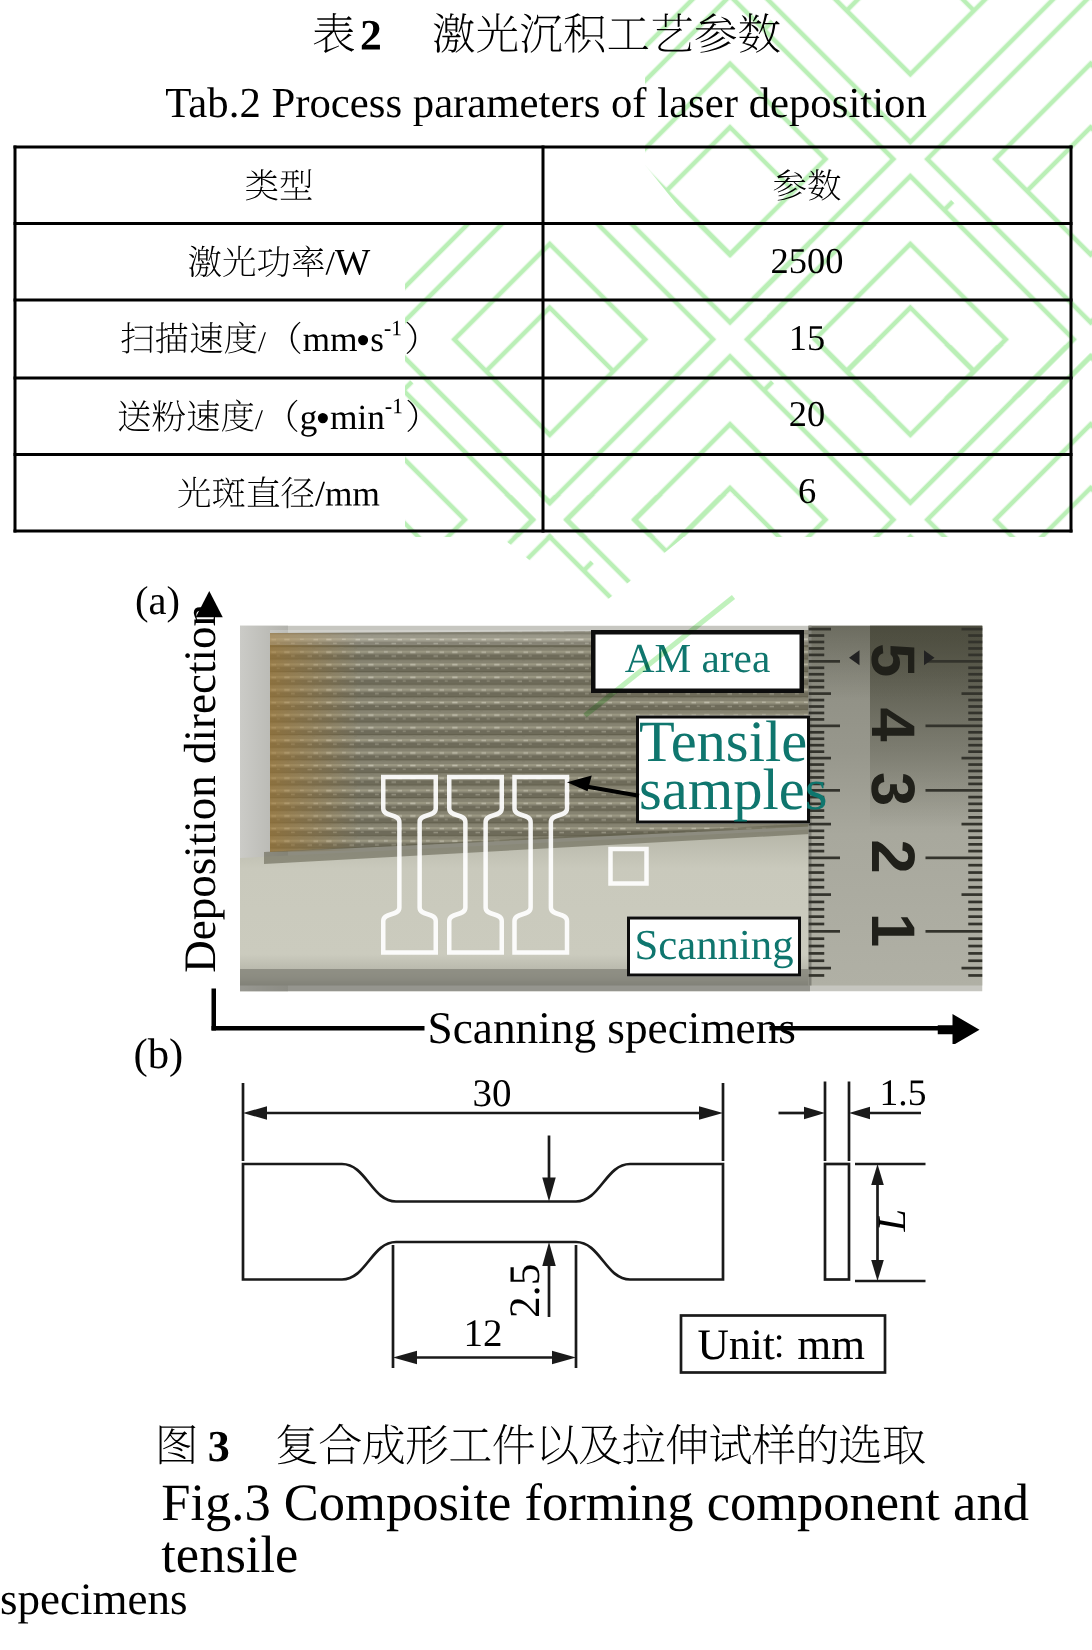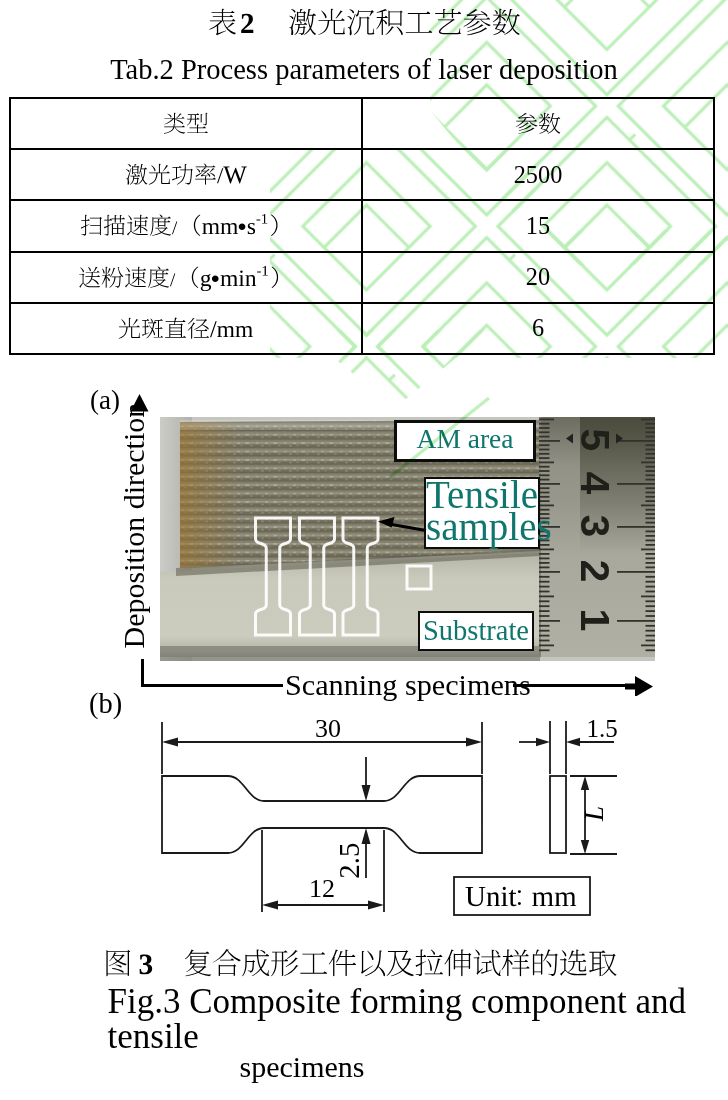--- a/index.html
+++ b/index.html
@@ -215,21 +215,21 @@
     <text x="56" y="203" font-size="41" fill="#20201a" style="font-family:'Liberation Sans',sans-serif;font-weight:700" transform="rotate(90 56 203)" text-anchor="middle" dominant-baseline="central">1</text>
     <text x="56" y="154" font-size="41" fill="#20201a" style="font-family:'Liberation Sans',sans-serif;font-weight:700" transform="rotate(90 56 154)" text-anchor="middle" dominant-baseline="central">2</text>
     <text x="56" y="109" font-size="41" fill="#20201a" style="font-family:'Liberation Sans',sans-serif;font-weight:700" transform="rotate(90 56 109)" text-anchor="middle" dominant-baseline="central">3</text>
     <text x="56" y="66" font-size="41" fill="#20201a" style="font-family:'Liberation Sans',sans-serif;font-weight:700" transform="rotate(90 56 66)" text-anchor="middle" dominant-baseline="central">4</text>
     <text x="56" y="23" font-size="41" fill="#20201a" style="font-family:'Liberation Sans',sans-serif;font-weight:700" transform="rotate(90 56 23)" text-anchor="middle" dominant-baseline="central">5</text>
 <path d="M27,21.5 l7,5 v-10 z" fill="#222"></path>
     <path d="M84,21.5 l-7,5 v-10 z" fill="#222"></path>
   </svg>
 <div class="box" style="left:394px;top:420px;width:136px;height:35px;font-size:27.5px;line-height:29.3px;padding-top:1px">AM area</div>
 <div class="box" style="left:424px;top:477px;width:112px;height:68px;border-width:2.5px;font-size:39px;line-height:31.7px">Tensile<br>samples</div>
-<div class="box" style="left:418px;top:611px;width:112px;height:36px;border-width:2.5px;font-size:28.5px;line-height:35px">Substrate</div>
+<div class="box" style="left:418px;top:611px;width:112px;height:36px;border-width:2.5px;font-size:28.5px;line-height:35px">Scanning</div>
 <svg class="abs" style="left:370px;top:510px" width="70" height="30">
 <line x1="16" y1="13.5" x2="56" y2="20.5" stroke="#000" stroke-width="2.8"></line>
 <path d="M8,11.5 l16.5,-4.5 l-2.8,10.5 z" fill="#000"></path>
   </svg>
 <div class="vl" style="left:141px;top:659px;height:28px;width:2.5px"></div>
 <div class="hl" style="left:141px;top:684px;width:142px;height:2.8px"></div>
 <div class="hl" style="left:513px;top:684px;width:116px;height:2.8px"></div>
 <svg class="abs" style="left:625px;top:676px" width="30" height="20">
     <path d="M0,7.5 h10 v-7.5 l18,10.5 l-18,10.5 v-7.5 h-10 z" fill="#000"></path>
   </svg>
@@ -282,21 +282,21 @@
 </g>
 </svg>
 <div class="abs" style="left:89px;top:690px;font-size:28.5px;line-height:1">(b)</div>
 <svg style="position:absolute;left:464.5px;top:906px;overflow:visible" width="10" height="10">
     <path d="M16.4 -17.9 13.9 -18.2V-19H20.3V-18.2L17.9 -17.9V-6.5Q17.9 -3.1 16 -1.4Q14.1 0.3 10.6 0.3Q6.8 0.3 4.9 -1.4Q3 -3.1 3 -6.3V-17.9L0.6 -18.2V-19H8.2V-18.2L5.8 -17.9V-6.5Q5.8 -1.3 10.8 -1.3Q13.5 -1.3 15 -2.6Q16.4 -3.9 16.4 -6.4Z M25.5 -12.2Q26.6 -12.9 27.9 -13.3Q29.1 -13.7 29.9 -13.7Q31.6 -13.7 32.5 -12.7Q33.4 -11.7 33.4 -9.7V-1L35 -0.6V0H29.3V-0.6L31 -1V-9.5Q31 -10.7 30.5 -11.3Q29.9 -12 28.7 -12Q27.4 -12 25.6 -11.6V-1L27.4 -0.6V0H21.6V-0.6L23.2 -1V-12.3L21.6 -12.7V-13.3H25.4Z M40.8 -17.7Q40.8 -17 40.4 -16.6Q39.9 -16.1 39.3 -16.1Q38.6 -16.1 38.2 -16.6Q37.7 -17 37.7 -17.7Q37.7 -18.3 38.2 -18.7Q38.6 -19.2 39.3 -19.2Q39.9 -19.2 40.4 -18.7Q40.8 -18.3 40.8 -17.7ZM40.7 -1 42.9 -0.6V0H36.1V-0.6L38.3 -1V-12.3L36.4 -12.7V-13.3H40.7Z M48.2 0.3Q46.9 0.3 46.2 -0.5Q45.5 -1.3 45.5 -2.8V-12.1H43.8V-12.8L45.6 -13.3L47 -16.3H47.9V-13.3H50.9V-12.1H47.9V-3Q47.9 -2.1 48.3 -1.7Q48.7 -1.2 49.4 -1.2Q50.2 -1.2 51.4 -1.4V-0.5Q50.9 -0.2 50 0.1Q49 0.3 48.2 0.3Z M54.4 -1.1Q53.7 -1.1 53.3 -1.5Q52.9 -2 52.9 -2.5Q52.9 -3.2 53.3 -3.6Q53.7 -4 54.4 -4Q55 -4 55.5 -3.6Q55.9 -3.2 55.9 -2.5Q55.9 -2 55.5 -1.5Q55 -1.1 54.4 -1.1ZM54.4 -12.9Q53.7 -12.9 53.3 -13.4Q52.9 -13.8 52.9 -14.4Q52.9 -15 53.3 -15.4Q53.7 -15.8 54.4 -15.8Q55 -15.8 55.5 -15.4Q55.9 -15 55.9 -14.4Q55.9 -13.8 55.5 -13.4Q55 -12.9 54.4 -12.9Z M71.2 -12.2Q72.2 -12.8 73.4 -13.3Q74.6 -13.7 75.5 -13.7Q76.5 -13.7 77.3 -13.3Q78.2 -12.9 78.6 -12.1Q79.7 -12.7 81.1 -13.2Q82.6 -13.7 83.5 -13.7Q86.9 -13.7 86.9 -9.7V-1L88.7 -0.6V0H82.6V-0.6L84.6 -1V-9.5Q84.6 -11.9 82.3 -11.9Q82 -11.9 81.5 -11.9Q81 -11.8 80.5 -11.7Q80 -11.7 79.6 -11.6Q79.1 -11.5 78.8 -11.4Q79.1 -10.7 79.1 -9.7V-1L81.1 -0.6V0H74.7V-0.6L76.7 -1V-9.5Q76.7 -10.7 76.1 -11.3Q75.5 -11.9 74.3 -11.9Q73.1 -11.9 71.2 -11.5V-1L73.2 -0.6V0H67.2V-0.6L68.9 -1V-12.3L67.2 -12.7V-13.3H71.1Z M93.7 -12.2Q94.8 -12.8 96 -13.3Q97.2 -13.7 98.1 -13.7Q99.1 -13.7 99.9 -13.3Q100.7 -12.9 101.1 -12.1Q102.2 -12.7 103.7 -13.2Q105.1 -13.7 106.1 -13.7Q109.5 -13.7 109.5 -9.7V-1L111.2 -0.6V0H105.2V-0.6L107.2 -1V-9.5Q107.2 -11.9 104.9 -11.9Q104.5 -11.9 104 -11.9Q103.5 -11.8 103.1 -11.7Q102.6 -11.7 102.1 -11.6Q101.7 -11.5 101.4 -11.4Q101.6 -10.7 101.6 -9.7V-1L103.6 -0.6V0H97.3V-0.6L99.3 -1V-9.5Q99.3 -10.7 98.7 -11.3Q98.1 -11.9 96.9 -11.9Q95.6 -11.9 93.8 -11.5V-1L95.8 -0.6V0H89.7V-0.6L91.4 -1V-12.3L89.7 -12.7V-13.3H93.6Z" fill="#000"></path>
   </svg>
 <svg style="position:absolute;left:103px;top:973.5px;overflow:visible" width="10" height="10">
     <path d="M4.7 1.6Q4.7 1.7 4.6 1.8Q4.4 1.9 4.2 2.1Q4 2.2 3.7 2.2H3.4V-23V-23.9L4.8 -23H25.3V-22.2H4.7ZM24.4 -23 25.3 -24 27.3 -22.4Q27.2 -22.2 26.8 -22.1Q26.5 -22 26 -21.9V1.4Q26 1.5 25.8 1.6Q25.6 1.8 25.4 1.9Q25.1 2 24.9 2H24.7V-23ZM13.6 -20.9Q13.4 -20.5 12.5 -20.6Q12 -19.3 11.1 -17.9Q10.3 -16.5 9.1 -15.2Q8 -13.8 6.6 -12.7L6.3 -13.1Q7.5 -14.3 8.5 -15.8Q9.4 -17.3 10.2 -18.8Q10.9 -20.4 11.4 -21.8ZM12.4 -9.4Q14.2 -9.4 15.4 -9.1Q16.6 -8.9 17.3 -8.5Q18 -8.2 18.3 -7.8Q18.7 -7.4 18.7 -7.1Q18.7 -6.8 18.4 -6.7Q18.2 -6.5 17.8 -6.5Q17.1 -7.1 15.6 -7.8Q14.2 -8.5 12.3 -8.9ZM9.1 -5.9Q12.3 -5.6 14.5 -5.1Q16.7 -4.6 18 -4Q19.3 -3.5 20 -3Q20.6 -2.4 20.7 -2Q20.8 -1.6 20.5 -1.4Q20.3 -1.2 19.8 -1.3Q18.9 -1.9 17.3 -2.7Q15.7 -3.5 13.6 -4.2Q11.4 -4.9 9 -5.3ZM10.6 -18Q11.7 -15.9 13.7 -14.4Q15.8 -12.8 18.4 -11.7Q21 -10.6 23.9 -10.1L23.8 -9.7Q23.4 -9.7 23 -9.4Q22.7 -9.1 22.5 -8.6Q18.3 -9.7 15 -12Q11.7 -14.2 10 -17.6ZM18.9 -18.8 20 -19.8 21.8 -18.1Q21.6 -17.9 21.3 -17.9Q21 -17.8 20.5 -17.8Q18.3 -14.6 14.6 -12Q10.9 -9.4 6 -7.9L5.7 -8.4Q8.7 -9.5 11.3 -11.1Q13.9 -12.7 16 -14.6Q18 -16.6 19.2 -18.8ZM19.7 -18.8V-17.9H10.4L11.2 -18.8ZM25.2 -0.6V0.3H4.1V-0.6Z M49.2 -5.3Q49.2 -2.6 47.4 -1.2Q45.5 0.3 42.1 0.3Q39.4 0.3 36.8 -0.3L36.6 -5H37.9L38.7 -1.9Q39.9 -1.2 41.3 -1.2Q43 -1.2 44 -2.3Q45 -3.4 45 -5.4Q45 -7.1 44.2 -8.1Q43.4 -9 41.7 -9.1L40 -9.2V-11L41.6 -11.1Q42.9 -11.2 43.5 -12Q44.1 -12.9 44.1 -14.6Q44.1 -16.2 43.4 -17.1Q42.7 -18.1 41.3 -18.1Q40.6 -18.1 40.1 -17.8Q39.6 -17.6 39.1 -17.3L38.5 -14.5H37.2V-18.9Q38.7 -19.3 39.8 -19.4Q40.8 -19.5 41.9 -19.5Q48.4 -19.5 48.4 -14.8Q48.4 -12.8 47.3 -11.6Q46.3 -10.4 44.4 -10.1Q49.2 -9.5 49.2 -5.3Z M90.8 -23.5Q90.7 -23.3 90.4 -23.1Q90.2 -23 89.7 -23.1Q88.3 -20.4 86.4 -18.2Q84.5 -16.1 82.4 -14.8L82 -15.2Q83.2 -16.2 84.5 -17.6Q85.7 -19.1 86.8 -20.8Q87.8 -22.6 88.6 -24.5ZM104 -22.6Q104 -22.6 104.2 -22.4Q104.5 -22.3 104.8 -22Q105.2 -21.7 105.6 -21.4Q105.9 -21.1 106.3 -20.7Q106.2 -20.3 105.5 -20.3H87.3V-21.2H102.9ZM89.8 -7.1Q91 -5.2 92.7 -3.8Q94.5 -2.5 96.9 -1.6Q99.2 -0.6 102.1 -0.1Q104.9 0.4 108.1 0.6L108.1 1Q107.6 1.1 107.2 1.4Q106.9 1.7 106.8 2.2Q102.6 1.7 99.2 0.6Q95.8 -0.4 93.3 -2.2Q90.9 -4 89.3 -6.7ZM100.6 -7.5 101.8 -8.5 103.4 -6.8Q103.2 -6.7 102.9 -6.6Q102.6 -6.5 102.1 -6.5Q100.1 -4 97.3 -2.2Q94.5 -0.5 90.8 0.6Q87.1 1.7 82.5 2.2L82.3 1.7Q86.6 1 90.3 -0.2Q93.9 -1.4 96.6 -3.2Q99.3 -5 100.9 -7.5ZM101.6 -7.5V-6.6H89.2L90.1 -7.5ZM101.1 -17.8 101.9 -18.6 103.7 -17.3Q103.6 -17.1 103.3 -17Q103 -16.8 102.7 -16.8V-9.9Q102.7 -9.8 102.5 -9.7Q102.3 -9.5 102 -9.4Q101.8 -9.3 101.5 -9.3H101.4V-17.8ZM88.6 -9.6Q88.6 -9.6 88.5 -9.4Q88.3 -9.3 88.1 -9.2Q87.8 -9.1 87.5 -9.1H87.3V-17.8V-18.5L88.8 -17.8H102.2V-16.9H88.6ZM92.9 -9.3Q92.8 -9.1 92.6 -9Q92.3 -8.9 91.8 -9Q91 -7.8 89.8 -6.5Q88.6 -5.2 87 -4Q85.5 -2.8 83.7 -1.9L83.4 -2.4Q85 -3.3 86.4 -4.6Q87.9 -5.9 89 -7.4Q90.2 -8.8 90.8 -10.2ZM102.1 -11.1V-10.2H88V-11.1ZM102.1 -14.5V-13.6H88V-14.5Z M115.7 -8.7V-9.5L117.1 -8.7H131.6V-7.8H117V1.7Q117 1.7 116.8 1.8Q116.7 1.9 116.4 2Q116.2 2.1 115.9 2.1H115.7ZM130.7 -8.7H130.4L131.3 -9.7L133.3 -8.1Q133.2 -8 132.8 -7.8Q132.5 -7.6 132 -7.6V1.4Q132 1.5 131.9 1.6Q131.7 1.7 131.4 1.8Q131.2 1.9 130.9 1.9H130.7ZM116.2 -0.8H131.4V0.1H116.2ZM116.9 -14.3H127.8L129 -15.7Q129 -15.7 129.2 -15.5Q129.4 -15.4 129.7 -15.1Q130.1 -14.8 130.4 -14.5Q130.8 -14.2 131.1 -13.9Q131 -13.5 130.4 -13.5H117.1ZM124.2 -23.3Q123.2 -21.7 121.7 -20.1Q120.2 -18.4 118.4 -16.8Q116.5 -15.3 114.5 -13.9Q112.5 -12.5 110.4 -11.5L110.2 -12Q112.1 -13 114.1 -14.5Q116.1 -16 117.9 -17.8Q119.7 -19.6 121.1 -21.4Q122.5 -23.2 123.1 -24.8L125.9 -24.2Q125.8 -23.9 125.6 -23.8Q125.3 -23.7 124.8 -23.7Q125.8 -22.2 127.1 -20.9Q128.5 -19.5 130.2 -18.3Q131.8 -17 133.7 -15.9Q135.6 -14.8 137.6 -13.9L137.6 -13.5Q137.3 -13.5 137 -13.3Q136.7 -13.2 136.5 -13Q136.3 -12.8 136.2 -12.6Q133.7 -13.8 131.4 -15.5Q129.1 -17.3 127.2 -19.2Q125.3 -21.2 124.2 -23.3Z M143.3 -12.9H150.4V-12H143.3ZM149.8 -12.9H149.5L150.3 -13.8L152.2 -12.4Q152 -12.2 151.7 -12.1Q151.4 -12 151 -11.9Q150.9 -9.1 150.7 -7.1Q150.6 -5.2 150.2 -4Q149.9 -2.8 149.4 -2.4Q149 -1.9 148.4 -1.7Q147.8 -1.5 147.1 -1.5Q147.1 -1.8 147 -2.1Q146.9 -2.3 146.7 -2.5Q146.5 -2.7 145.9 -2.8Q145.3 -2.9 144.7 -3L144.7 -3.5Q145.2 -3.5 145.8 -3.5Q146.4 -3.4 146.9 -3.3Q147.4 -3.3 147.7 -3.3Q148.3 -3.3 148.6 -3.6Q149.1 -4.1 149.4 -6.4Q149.6 -8.6 149.8 -12.9ZM153.7 -24.5 156.1 -24.2Q156.1 -24 155.8 -23.7Q155.6 -23.5 155.1 -23.4Q155 -19.8 155.4 -16.2Q155.8 -12.7 156.7 -9.6Q157.6 -6.5 159.3 -4.1Q160.9 -1.8 163.4 -0.4Q163.8 -0.1 164 -0.2Q164.2 -0.2 164.4 -0.7Q164.6 -1.2 164.9 -2.1Q165.2 -3 165.4 -3.9L165.8 -3.8L165.4 0.3Q166.1 0.9 166.2 1.1Q166.3 1.4 166.2 1.6Q166 1.9 165.7 1.9Q165.4 2 164.9 1.8Q164.5 1.7 163.9 1.5Q163.4 1.2 162.9 0.9Q160.2 -0.6 158.4 -3.1Q156.7 -5.6 155.6 -8.9Q154.6 -12.2 154.1 -16.2Q153.7 -20.1 153.7 -24.5ZM157.5 -23.9Q159 -23.7 160 -23.3Q160.9 -23 161.5 -22.5Q162 -22 162.2 -21.6Q162.4 -21.2 162.4 -20.9Q162.3 -20.6 162.1 -20.4Q161.8 -20.3 161.4 -20.5Q161.1 -21 160.4 -21.6Q159.7 -22.2 158.9 -22.7Q158.1 -23.2 157.3 -23.6ZM161.6 -14.9 164 -14.2Q164 -14 163.7 -13.8Q163.4 -13.7 162.8 -13.7Q162.1 -11.4 161 -9.1Q159.8 -6.8 158.1 -4.7Q156.4 -2.6 154.2 -0.9Q151.9 0.9 149 2.1L148.7 1.7Q151.4 0.4 153.5 -1.5Q155.6 -3.3 157.2 -5.5Q158.8 -7.6 159.9 -10Q160.9 -12.4 161.6 -14.9ZM143.1 -18.7H162.7L163.9 -20.2Q163.9 -20.2 164.1 -20Q164.3 -19.9 164.7 -19.6Q165 -19.3 165.4 -18.9Q165.8 -18.6 166.1 -18.3Q166 -17.8 165.4 -17.8H143.1ZM142.4 -18.7V-19V-19.5L144 -18.7H143.7V-12.4Q143.7 -10.7 143.6 -8.8Q143.5 -6.9 143.1 -4.9Q142.7 -3 141.8 -1.1Q141 0.7 139.6 2.3L139.1 1.9Q140.6 -0.2 141.3 -2.5Q142 -4.9 142.2 -7.4Q142.4 -9.9 142.4 -12.3Z M169 -22.2H181.1L182.3 -23.7Q182.3 -23.7 182.5 -23.5Q182.7 -23.4 183.1 -23.1Q183.4 -22.8 183.8 -22.4Q184.2 -22.1 184.5 -21.8Q184.4 -21.4 183.8 -21.4H169.2ZM168.2 -13.6H181.7L183 -15.1Q183 -15.1 183.2 -14.9Q183.4 -14.8 183.8 -14.5Q184.1 -14.2 184.5 -13.9Q184.9 -13.5 185.2 -13.2Q185.1 -12.8 184.4 -12.8H168.5ZM178.9 -22.2H180.2V1.5Q180.2 1.6 179.9 1.8Q179.6 2 179.1 2H178.9ZM172.4 -22.2H173.7V-13.5Q173.7 -11.5 173.5 -9.4Q173.4 -7.3 172.9 -5.2Q172.4 -3.1 171.3 -1.2Q170.3 0.7 168.6 2.3L168.1 1.9Q170 -0.3 170.9 -2.9Q171.8 -5.4 172.1 -8.1Q172.4 -10.8 172.4 -13.5ZM192.5 -24 194.7 -22.8Q194.5 -22.6 194.3 -22.6Q194.1 -22.5 193.6 -22.6Q191.9 -20.4 189.4 -18.4Q187 -16.5 184.3 -15.1L183.9 -15.6Q186.4 -17.2 188.7 -19.4Q190.9 -21.5 192.5 -24ZM192.7 -16.5 194.9 -15.3Q194.7 -15.1 194.5 -15Q194.2 -15 193.7 -15.1Q191.7 -12.5 189 -10.5Q186.2 -8.5 183 -7.1L182.7 -7.6Q185.7 -9.2 188.2 -11.4Q190.8 -13.6 192.7 -16.5ZM193.3 -9.1 195.5 -7.9Q195.4 -7.7 195.2 -7.7Q194.9 -7.6 194.4 -7.7Q192 -4.2 188.8 -1.8Q185.5 0.6 181.5 2.1L181.2 1.6Q185 -0.2 188 -2.7Q191.1 -5.3 193.3 -9.1Z M199.2 -20.3H218.3L219.7 -21.9Q219.7 -21.9 219.9 -21.7Q220.1 -21.5 220.5 -21.2Q220.9 -20.9 221.3 -20.6Q221.7 -20.2 222.1 -19.9Q222 -19.4 221.3 -19.4H199.5ZM197.2 -1.2H220.4L221.7 -2.8Q221.7 -2.8 221.9 -2.6Q222.2 -2.4 222.5 -2.1Q222.9 -1.8 223.3 -1.4Q223.8 -1.1 224.1 -0.8Q224 -0.3 223.3 -0.3H197.5ZM209.9 -20.3H211.2V-0.6H209.9Z M233.1 -9.9H249.7L250.9 -11.4Q250.9 -11.4 251.1 -11.2Q251.4 -11 251.7 -10.7Q252.1 -10.4 252.5 -10.1Q252.8 -9.8 253.1 -9.5Q253 -9 252.4 -9H233.3ZM237.5 -23 239.9 -22.3Q239.8 -22.1 239.5 -21.9Q239.3 -21.7 238.8 -21.7Q237.9 -18.7 236.5 -16Q235.1 -13.2 233.4 -11.4L232.9 -11.7Q233.9 -13.1 234.8 -14.9Q235.7 -16.7 236.4 -18.7Q237.1 -20.8 237.5 -23ZM242.5 -24.3 244.8 -24Q244.8 -23.7 244.6 -23.5Q244.3 -23.2 243.8 -23.2V1.5Q243.8 1.7 243.6 1.8Q243.5 1.9 243.2 2Q243 2.1 242.7 2.1H242.5ZM236.6 -18H248.9L250.1 -19.4Q250.1 -19.4 250.3 -19.3Q250.5 -19.1 250.9 -18.8Q251.2 -18.5 251.6 -18.2Q252 -17.9 252.3 -17.6Q252.2 -17.1 251.5 -17.1H236.6ZM230.1 -16.2 230.8 -17.1 232.3 -16.6Q232.2 -16.4 232 -16.2Q231.8 -16.1 231.4 -16V1.7Q231.4 1.7 231.2 1.8Q231.1 1.9 230.8 2.1Q230.6 2.2 230.3 2.2H230.1ZM232.8 -24.6 235.1 -23.8Q235 -23.6 234.8 -23.4Q234.5 -23.2 234 -23.2Q233.1 -20.6 231.9 -18.1Q230.7 -15.6 229.2 -13.5Q227.8 -11.3 226.3 -9.6L225.9 -10Q227.2 -11.7 228.5 -14.1Q229.8 -16.4 230.9 -19.1Q232 -21.8 232.8 -24.6Z M261.3 -22.8Q261.3 -22.4 261 -22.2Q260.8 -22 260.2 -21.9V-20.8H258.9V-22.6V-23.1ZM258.4 -1.9Q259.1 -2.3 260.3 -2.9Q261.4 -3.6 262.9 -4.5Q264.4 -5.4 266.1 -6.5Q267.8 -7.6 269.5 -8.6L269.8 -8.2Q268.6 -7.4 266.9 -6.2Q265.3 -4.9 263.3 -3.5Q261.3 -2.1 259.1 -0.6ZM259.9 -21.8 260.2 -21.6V-1.8L259.1 -1.4L259.7 -2Q259.8 -1.4 259.7 -1Q259.6 -0.6 259.4 -0.4Q259.2 -0.1 259 -0.1L258 -2.1Q258.6 -2.4 258.8 -2.6Q258.9 -2.7 258.9 -3.1V-21.8ZM279 -23.3Q278.9 -23 278.7 -22.8Q278.4 -22.5 277.9 -22.5Q277.8 -19.3 277.6 -16.5Q277.4 -13.8 276.9 -11.4Q276.4 -9.1 275.4 -7.1Q274.4 -5.2 272.7 -3.5Q271 -1.8 268.4 -0.4Q265.8 1 262.1 2.3L261.8 1.7Q266 0.1 268.6 -1.7Q271.3 -3.5 272.9 -5.6Q274.4 -7.8 275.2 -10.4Q276 -13 276.2 -16.3Q276.4 -19.6 276.5 -23.6ZM275.3 -7.8Q277.4 -6.4 278.8 -5Q280.1 -3.6 280.9 -2.4Q281.6 -1.2 281.9 -0.2Q282.2 0.8 282 1.4Q281.9 2 281.5 2.1Q281.2 2.3 280.7 1.9Q280.5 0.7 279.9 -0.5Q279.3 -1.8 278.5 -3.1Q277.6 -4.4 276.7 -5.5Q275.7 -6.7 274.9 -7.6ZM264.7 -23.2Q266.5 -21.8 267.7 -20.4Q268.9 -19.1 269.5 -18Q270.1 -16.8 270.3 -15.9Q270.6 -15.1 270.4 -14.6Q270.3 -14 269.9 -13.9Q269.6 -13.8 269.1 -14.2Q268.8 -15.5 268 -17.2Q267.2 -18.8 266.2 -20.3Q265.2 -21.9 264.2 -23Z M304.4 -22.2Q304.1 -21.5 303.6 -20.5Q303.1 -19.4 302.6 -18.3Q302 -17.2 301.5 -16.1Q300.9 -15.1 300.5 -14.3H300.7L300 -13.7L298.6 -15Q298.8 -15.2 299.3 -15.3Q299.7 -15.5 300 -15.5L299.2 -14.7Q299.7 -15.4 300.2 -16.5Q300.7 -17.6 301.3 -18.7Q301.8 -19.9 302.3 -21Q302.8 -22.1 303.1 -22.9ZM302.8 -22.9 303.6 -23.8 305.4 -22.2Q305.3 -22.1 304.9 -22Q304.6 -21.9 304.2 -21.8Q303.8 -21.8 303.4 -21.8L303.1 -22.9ZM292.9 -22.9Q292.8 -19.6 292.6 -16.7Q292.4 -13.7 291.9 -11.1Q291.3 -8.5 290.4 -6.2Q289.4 -3.9 287.8 -1.8Q286.3 0.2 284 2.1L283.6 1.7Q286.1 -0.7 287.7 -3.4Q289.2 -6 290 -9.1Q290.9 -12.1 291.2 -15.5Q291.5 -19 291.5 -22.9ZM292.6 -19.9Q293.3 -15.7 294.8 -12.3Q296.2 -8.8 298.5 -6.3Q300.8 -3.7 304 -1.9Q307.1 -0.1 311.2 0.9L311.1 1.2Q310.6 1.2 310.1 1.5Q309.7 1.8 309.5 2.3Q305.6 1.1 302.6 -0.8Q299.6 -2.7 297.5 -5.4Q295.3 -8.1 294 -11.6Q292.6 -15.2 292 -19.6ZM305.6 -15.2 306.7 -16.1 308.5 -14.5Q308.3 -14.2 308 -14.2Q307.7 -14.2 307.2 -14.1Q305.9 -10.1 303.5 -6.9Q301.2 -3.7 297.5 -1.4Q293.8 0.9 288.3 2.2L288.1 1.7Q295.7 -0.4 300 -4.7Q304.2 -8.9 305.9 -15.2ZM306.7 -15.2V-14.3H299.7L300 -15.2ZM304 -22.9V-22H285.1L284.8 -22.9Z M328.1 -24.4Q329.4 -23.7 330.2 -23Q331 -22.3 331.5 -21.7Q331.9 -21 332 -20.5Q332 -19.9 331.9 -19.6Q331.7 -19.3 331.4 -19.2Q331.1 -19.1 330.7 -19.4Q330.6 -20.2 330.1 -21.1Q329.7 -21.9 329 -22.8Q328.4 -23.6 327.7 -24.2ZM337.6 -14.9Q337.5 -14.6 337.2 -14.4Q337 -14.2 336.5 -14.2Q336 -12.2 335.2 -9.7Q334.4 -7.3 333.4 -4.8Q332.5 -2.3 331.4 -0.1H330.8Q331.4 -1.8 332 -3.7Q332.6 -5.7 333.1 -7.7Q333.7 -9.8 334.1 -11.7Q334.6 -13.7 334.9 -15.5ZM325.5 -15Q326.7 -13.1 327.4 -11.3Q328.2 -9.6 328.5 -8.1Q328.9 -6.6 328.9 -5.5Q328.9 -4.4 328.7 -3.7Q328.5 -3 328.2 -2.9Q327.9 -2.7 327.5 -3.2Q327.4 -4.2 327.3 -5.6Q327.1 -7.1 326.9 -8.7Q326.6 -10.3 326.1 -11.9Q325.7 -13.5 325 -14.8ZM337.8 -2Q337.8 -2 338 -1.9Q338.3 -1.7 338.6 -1.4Q339 -1.1 339.4 -0.8Q339.7 -0.5 340.1 -0.1Q339.9 0.3 339.3 0.3H321.8L321.6 -0.6H336.6ZM337.2 -19.5Q337.2 -19.5 337.4 -19.3Q337.6 -19.1 338 -18.8Q338.4 -18.6 338.7 -18.2Q339.1 -17.9 339.4 -17.6Q339.4 -17.3 339.2 -17.2Q339 -17.1 338.7 -17.1H324.1L323.8 -18H336ZM312.5 -8.7Q313.4 -9 315 -9.6Q316.7 -10.3 318.8 -11.2Q320.9 -12.2 323.1 -13.1L323.3 -12.7Q321.6 -11.8 319.3 -10.5Q317 -9.1 314 -7.6Q314 -7.1 313.5 -6.9ZM320 -24.3Q320 -24 319.7 -23.8Q319.5 -23.6 318.9 -23.5V-0.3Q318.9 0.3 318.8 0.8Q318.6 1.4 318 1.7Q317.5 2 316.2 2.1Q316.1 1.8 316 1.5Q315.8 1.3 315.5 1.1Q315.1 0.9 314.5 0.7Q313.8 0.6 312.7 0.5V-0Q312.7 -0 313.2 0Q313.8 0.1 314.5 0.1Q315.3 0.1 315.9 0.2Q316.6 0.2 316.8 0.2Q317.3 0.2 317.5 0.1Q317.6 -0.1 317.6 -0.4V-24.6ZM321.5 -19.3Q321.5 -19.3 321.9 -19Q322.2 -18.7 322.7 -18.3Q323.2 -17.9 323.5 -17.5Q323.5 -17.1 322.8 -17.1H313L312.7 -17.9H320.4Z M351.4 -13.8H366.4V-12.9H351.4ZM351.4 -7.6H366.4V-6.8H351.4ZM358.2 -24.6 360.5 -24.3Q360.5 -24 360.2 -23.8Q360 -23.6 359.5 -23.5V1.6Q359.5 1.7 359.3 1.8Q359.2 2 358.9 2.1Q358.7 2.2 358.4 2.2H358.2ZM350.8 -19.9V-20.6L352.2 -19.9H366.7V-19H352.1V-5Q352.1 -5 351.9 -4.9Q351.8 -4.7 351.5 -4.7Q351.3 -4.6 351 -4.6H350.8ZM365.8 -19.9H365.5L366.4 -20.9L368.4 -19.3Q368.2 -19.1 367.9 -19Q367.5 -18.8 367.1 -18.7V-5.4Q367.1 -5.3 366.9 -5.2Q366.7 -5.1 366.4 -5Q366.2 -4.9 366 -4.9H365.8ZM345.8 -16.2 346.5 -17.1 348 -16.6Q347.9 -16.4 347.7 -16.2Q347.5 -16.1 347.1 -16V1.7Q347.1 1.7 346.9 1.8Q346.8 1.9 346.5 2.1Q346.3 2.2 346 2.2H345.8ZM348.4 -24.6 350.8 -23.8Q350.7 -23.6 350.4 -23.4Q350.1 -23.2 349.6 -23.2Q348.7 -20.6 347.5 -18.1Q346.3 -15.6 344.9 -13.5Q343.5 -11.3 342 -9.6L341.5 -10Q342.8 -11.7 344.1 -14.1Q345.4 -16.4 346.5 -19.1Q347.6 -21.8 348.4 -24.6Z M392.6 -23.7Q393.7 -23.2 394.4 -22.6Q395.1 -22.1 395.5 -21.5Q395.8 -21 395.8 -20.5Q395.9 -20.1 395.7 -19.8Q395.5 -19.6 395.2 -19.5Q394.9 -19.4 394.6 -19.7Q394.3 -20.6 393.6 -21.7Q392.9 -22.8 392.2 -23.5ZM378 -1.5Q378.9 -1.7 380.6 -2.1Q382.3 -2.6 384.5 -3.2Q386.7 -3.8 389 -4.5L389.2 -4Q387.4 -3.4 384.9 -2.5Q382.5 -1.6 379.4 -0.5Q379.3 0 378.9 0.1ZM384.3 -11.9V-2.5L383 -2.2V-11.9ZM391.3 -24Q391.3 -23.7 391.1 -23.5Q390.8 -23.3 390.3 -23.2Q390.2 -19.4 390.4 -15.8Q390.5 -12.3 391 -9.2Q391.5 -6.2 392.5 -3.9Q393.5 -1.7 395.2 -0.4Q395.6 -0.1 395.7 -0.2Q395.9 -0.2 396 -0.6Q396.3 -1.2 396.5 -2.1Q396.8 -3 397 -3.9L397.4 -3.8L397 0.4Q397.5 1 397.6 1.3Q397.7 1.6 397.6 1.8Q397.5 2 397.2 2.1Q396.8 2.1 396.4 2Q396 1.9 395.5 1.6Q395.1 1.4 394.7 1Q392.7 -0.4 391.5 -2.8Q390.3 -5.3 389.8 -8.5Q389.2 -11.8 389 -15.8Q388.8 -19.8 388.8 -24.3ZM395.5 -19.1Q395.5 -19.1 395.7 -18.9Q395.9 -18.7 396.3 -18.4Q396.6 -18.1 397 -17.8Q397.4 -17.5 397.7 -17.2Q397.6 -16.7 396.9 -16.7H378.4L378.2 -17.6H394.3ZM386.9 -13.4Q386.9 -13.4 387.3 -13.2Q387.6 -12.9 388.1 -12.5Q388.5 -12.1 388.9 -11.7Q388.8 -11.2 388.2 -11.2H378.8L378.6 -12.1H385.9ZM373.8 -1Q374.3 -1.4 375.2 -2.1Q376.1 -2.8 377.2 -3.7Q378.3 -4.7 379.4 -5.7L379.8 -5.3Q379.3 -4.7 378.5 -3.8Q377.6 -2.9 376.6 -1.8Q375.6 -0.8 374.5 0.3ZM375.3 -15.6 375.6 -15.4V-1L374.5 -0.6L375 -1.1Q375.1 -0.6 375 -0.2Q374.9 0.2 374.7 0.4Q374.5 0.6 374.3 0.7L373.4 -1.2Q374 -1.4 374.2 -1.6Q374.3 -1.8 374.3 -2.2V-15.6ZM374.4 -16.6 375.1 -17.5 376.7 -16.1Q376.5 -16 376.2 -15.8Q375.9 -15.6 375.4 -15.5L375.6 -15.8V-14.3H374.3V-16.6ZM372.6 -24.5Q374 -23.7 374.8 -22.8Q375.7 -22 376.2 -21.3Q376.6 -20.5 376.7 -19.9Q376.8 -19.4 376.7 -19Q376.6 -18.6 376.2 -18.6Q375.9 -18.5 375.5 -18.8Q375.3 -19.6 374.8 -20.7Q374.2 -21.7 373.5 -22.6Q372.8 -23.6 372.2 -24.3ZM375.4 -16.6V-15.8H370.8L370.5 -16.6Z M405.3 -14.3Q406.7 -13.7 407.6 -13Q408.5 -12.3 408.9 -11.6Q409.4 -11 409.5 -10.4Q409.6 -9.9 409.4 -9.6Q409.3 -9.3 409 -9.2Q408.7 -9.1 408.2 -9.4Q408 -10.1 407.4 -11Q406.9 -11.9 406.2 -12.7Q405.6 -13.5 404.9 -14.1ZM406.5 -24.3Q406.5 -24 406.2 -23.8Q406 -23.6 405.5 -23.5V1.5Q405.5 1.6 405.3 1.7Q405.1 1.9 404.9 2Q404.7 2.1 404.5 2.1H404.2V-24.6ZM405.3 -17.3Q404.5 -13.5 402.9 -10.1Q401.4 -6.7 399 -4L398.6 -4.4Q399.9 -6.3 400.9 -8.4Q402 -10.6 402.7 -13Q403.4 -15.3 403.8 -17.7H405.3ZM408.1 -19.4Q408.1 -19.4 408.5 -19.1Q408.9 -18.8 409.4 -18.3Q409.9 -17.9 410.3 -17.5Q410.3 -17.2 410.1 -17.1Q409.9 -17 409.6 -17H400L399.8 -17.9H406.9ZM423.9 -23.6Q423.6 -23 422.8 -23.2Q422.3 -22.4 421.7 -21.6Q421.1 -20.7 420.4 -19.8Q419.7 -18.9 419.1 -18.1H418.4Q418.9 -19.1 419.4 -20.2Q420 -21.4 420.5 -22.5Q421 -23.7 421.3 -24.6ZM411.7 -24.5Q413.1 -23.8 413.9 -23Q414.7 -22.3 415.1 -21.6Q415.5 -21 415.6 -20.4Q415.7 -19.9 415.5 -19.6Q415.3 -19.2 415 -19.2Q414.7 -19.1 414.3 -19.4Q414.1 -20.2 413.6 -21.1Q413.2 -22 412.6 -22.8Q412 -23.7 411.4 -24.3ZM418.1 1.7Q418.1 1.8 417.8 2Q417.5 2.2 417 2.2H416.8V-18.6H418.1ZM424.5 -7.8Q424.5 -7.8 424.7 -7.6Q425 -7.5 425.3 -7.2Q425.6 -6.9 426 -6.6Q426.4 -6.3 426.7 -5.9Q426.6 -5.5 426 -5.5H409.4L409.1 -6.3H423.3ZM422.8 -14.3Q422.8 -14.3 423 -14.1Q423.2 -14 423.6 -13.7Q423.9 -13.4 424.3 -13.1Q424.7 -12.7 425 -12.4Q424.9 -11.9 424.2 -11.9H411.3L411.1 -12.8H421.6ZM423.6 -20.1Q423.6 -20.1 423.8 -19.9Q424.1 -19.7 424.4 -19.4Q424.8 -19.1 425.1 -18.8Q425.5 -18.5 425.8 -18.2Q425.7 -17.7 425.1 -17.7H410.6L410.4 -18.6H422.4Z M431.2 0.8Q431.2 0.9 431 1Q430.9 1.2 430.7 1.2Q430.4 1.3 430.1 1.3H429.9V-19.5V-20.3L431.3 -19.5H439V-18.6H431.2ZM436.4 -24Q436.2 -23.5 435.3 -23.5Q435 -22.7 434.6 -21.9Q434.2 -21.1 433.8 -20.3Q433.5 -19.5 433.1 -18.9H432.5Q432.7 -19.6 433 -20.6Q433.2 -21.6 433.5 -22.7Q433.8 -23.7 434 -24.6ZM452.1 -19.5 453 -20.6 455 -18.9Q454.9 -18.8 454.6 -18.7Q454.3 -18.6 453.8 -18.5Q453.7 -14.6 453.6 -11.3Q453.4 -8.1 453.2 -5.6Q453 -3.1 452.6 -1.5Q452.2 0.1 451.7 0.7Q451.2 1.5 450.4 1.8Q449.6 2.1 448.7 2.1Q448.7 1.8 448.6 1.5Q448.5 1.2 448.1 1Q447.8 0.8 447 0.6Q446.1 0.4 445.3 0.3L445.3 -0.3Q446 -0.2 446.8 -0.1Q447.7 -0.1 448.4 0Q449.1 0.1 449.5 0.1Q449.9 0.1 450.2 -0Q450.4 -0.1 450.6 -0.4Q451.2 -0.9 451.6 -3.5Q451.9 -6 452.1 -10.1Q452.4 -14.2 452.4 -19.5ZM437.7 -19.5 438.6 -20.5 440.6 -18.9Q440.5 -18.8 440.1 -18.6Q439.8 -18.5 439.3 -18.4V-0.1Q439.3 0 439.1 0.2Q438.9 0.3 438.7 0.4Q438.4 0.5 438.2 0.5H438V-19.5ZM443.3 -13.4Q444.9 -12.6 445.9 -11.7Q447 -10.8 447.5 -9.9Q448.1 -9.1 448.2 -8.5Q448.3 -7.8 448.2 -7.4Q448.1 -6.9 447.7 -6.8Q447.4 -6.7 446.9 -7.1Q446.7 -8.1 446.1 -9.2Q445.4 -10.3 444.6 -11.4Q443.7 -12.4 442.9 -13.2ZM453.5 -19.5V-18.6H444L444.3 -19.5ZM447.5 -23.9Q447.4 -23.7 447.1 -23.5Q446.9 -23.3 446.4 -23.3Q445.4 -20.1 443.9 -17.2Q442.3 -14.4 440.5 -12.4L440.1 -12.7Q441.1 -14.2 442 -16.1Q443 -17.9 443.8 -20.1Q444.6 -22.3 445.1 -24.6ZM439.1 -11.3V-10.4H430.6V-11.3ZM439.1 -2.6V-1.7H430.6V-2.6Z M471.8 -12.9Q471.7 -10.1 471.1 -8.1Q470.4 -6.1 469.1 -4.6Q467.8 -3.2 465.5 -2L465.3 -2.5Q467.3 -3.8 468.4 -5.3Q469.4 -6.7 469.9 -8.6Q470.3 -10.5 470.3 -12.9ZM477.1 -12.9Q477.1 -12.7 477.1 -12.4Q477.1 -12.2 477.1 -12.1V-4.2Q477.1 -4 477.2 -3.9Q477.3 -3.8 477.9 -3.8H479.5Q480.1 -3.8 480.5 -3.8Q481 -3.8 481.1 -3.9Q481.4 -3.9 481.5 -4.2Q481.6 -4.5 481.8 -5.6Q482 -6.8 482.2 -8H482.6L482.7 -4.1Q483 -4 483.1 -3.8Q483.2 -3.7 483.2 -3.5Q483.2 -3.2 483 -3Q482.7 -2.8 481.9 -2.7Q481.1 -2.6 479.6 -2.6H477.6Q476.9 -2.6 476.5 -2.7Q476.1 -2.9 475.9 -3.2Q475.8 -3.5 475.8 -4V-12.9ZM479.9 -20.8Q479.9 -20.8 480.1 -20.6Q480.3 -20.5 480.7 -20.2Q481 -19.9 481.4 -19.6Q481.8 -19.3 482.1 -18.9Q482 -18.5 481.3 -18.5H468.5L468.3 -19.4H478.7ZM471.3 -22.8Q471.2 -22.6 471 -22.4Q470.7 -22.2 470.3 -22.2Q469.5 -19.9 468.4 -17.8Q467.2 -15.7 465.9 -14.3L465.4 -14.6Q466.5 -16.2 467.4 -18.6Q468.4 -20.9 468.9 -23.5ZM475.7 -24.1Q475.7 -23.8 475.4 -23.6Q475.2 -23.4 474.6 -23.3V-12.6H473.3V-24.4ZM481 -14.5Q481 -14.5 481.2 -14.3Q481.4 -14.2 481.8 -13.9Q482.1 -13.6 482.5 -13.3Q482.9 -13 483.2 -12.6Q483.1 -12.2 482.4 -12.2H465.2L465 -13H479.8ZM462.1 -4Q462.5 -4 462.7 -3.9Q462.9 -3.9 463.1 -3.6Q464.5 -2.2 466.1 -1.4Q467.7 -0.6 469.7 -0.4Q471.7 -0.1 474.3 -0.1Q476.9 -0.1 479.1 -0.2Q481.4 -0.2 484 -0.3V0.1Q483.5 0.2 483.2 0.5Q482.9 0.8 482.9 1.2Q481.4 1.2 480 1.2Q478.6 1.2 477.1 1.2Q475.6 1.2 473.9 1.2Q471.2 1.2 469.2 0.9Q467.2 0.5 465.7 -0.4Q464.2 -1.3 462.7 -2.9Q462.4 -3.2 462.2 -3.1Q462 -3.1 461.8 -2.9Q461.5 -2.5 460.9 -1.8Q460.3 -1 459.7 -0.3Q459.1 0.5 458.6 1.2Q458.8 1.5 458.5 1.8L457 0.1Q457.7 -0.3 458.4 -1Q459.2 -1.7 459.9 -2.4Q460.7 -3.1 461.3 -3.6Q461.9 -4 462.1 -4ZM459 -24.1Q460.4 -23.2 461.3 -22.2Q462.2 -21.3 462.7 -20.5Q463.1 -19.7 463.2 -19.1Q463.4 -18.5 463.2 -18.1Q463.1 -17.7 462.7 -17.6Q462.4 -17.6 462 -17.9Q461.8 -18.8 461.2 -19.9Q460.6 -21 459.9 -22.1Q459.2 -23.1 458.5 -23.9ZM462.5 -3.7 461.2 -2.8V-13.8H457.3L457.1 -14.7H460.8L461.7 -15.9L463.9 -14.1Q463.7 -14 463.4 -13.8Q463.1 -13.7 462.5 -13.6Z M502 -19.1Q502.5 -14.6 504.1 -10.7Q505.6 -6.9 508.1 -4Q510.5 -1 513.6 0.8L513.6 1.1Q513.1 1.1 512.7 1.3Q512.3 1.5 512.2 1.9Q507.7 -1 505 -6.4Q502.2 -11.8 501.3 -18.9ZM486.1 -3.4Q487.1 -3.5 488.7 -3.9Q490.4 -4.3 492.5 -4.8Q494.6 -5.4 497.1 -6Q499.5 -6.6 502 -7.3L502.2 -6.8Q499.5 -5.9 495.9 -4.7Q492.3 -3.5 487.7 -2.2Q487.5 -1.6 487 -1.4ZM509.9 -19.2 510.9 -20.2 512.7 -18.5Q512.5 -18.3 512.3 -18.3Q512 -18.2 511.5 -18.1Q510.9 -15.2 509.9 -12.4Q509 -9.6 507.5 -6.9Q506 -4.3 503.8 -2.1Q501.7 0.2 498.7 1.9L498.3 1.5Q500.9 -0.3 502.9 -2.6Q504.9 -4.9 506.4 -7.6Q507.8 -10.3 508.8 -13.2Q509.7 -16.2 510.2 -19.2ZM510.9 -19.2V-18.3H499.2L498.9 -19.2ZM497.6 -10.7V-9.8H489.7V-10.7ZM497.6 -16.5V-15.6H489.7V-16.5ZM497.9 1.7Q497.9 1.7 497.8 1.9Q497.7 2 497.4 2.1Q497.2 2.2 496.8 2.2H496.6V-22.2H497.9ZM490.6 -22.2V-3.5L489.3 -3.3V-22.2ZM500 -23.7Q500 -23.7 500.2 -23.5Q500.5 -23.3 500.8 -23Q501.2 -22.7 501.5 -22.4Q501.9 -22.1 502.3 -21.8Q502.1 -21.3 501.5 -21.3H486.5L486.2 -22.2H498.8Z" fill="#000"></path>
   </svg>
 <div class="abs" style="left:107.5px;top:984px;font-size:35px;line-height:1">Fig.3 Composite forming component and tensile</div>
-<div class="abs" style="left:0;top:1052px;width:604px;text-align:center;font-size:30px;line-height:1">specimens</div>
+<div class="abs" style="left:0;top:1052px;width:604px;text-align:left;font-size:30px;line-height:1">specimens</div>
 <svg class="abs" style="left:0;top:0;pointer-events:none;mix-blend-mode:multiply" width="728" height="1100">
 <defs>
 <pattern id="wmp" width="170" height="170" patternUnits="userSpaceOnUse" patternTransform="rotate(45 20 0)">
 <g stroke="#baefb6" stroke-width="3.1" fill="none">
 <rect x="8" y="8" width="154" height="154"></rect>
 <rect x="40" y="40" width="90" height="90"></rect>
 <path d="M70,130 V70 H130"></path>
 <path d="M8,-24 H40 V8"></path>
 </g>
 </pattern>

